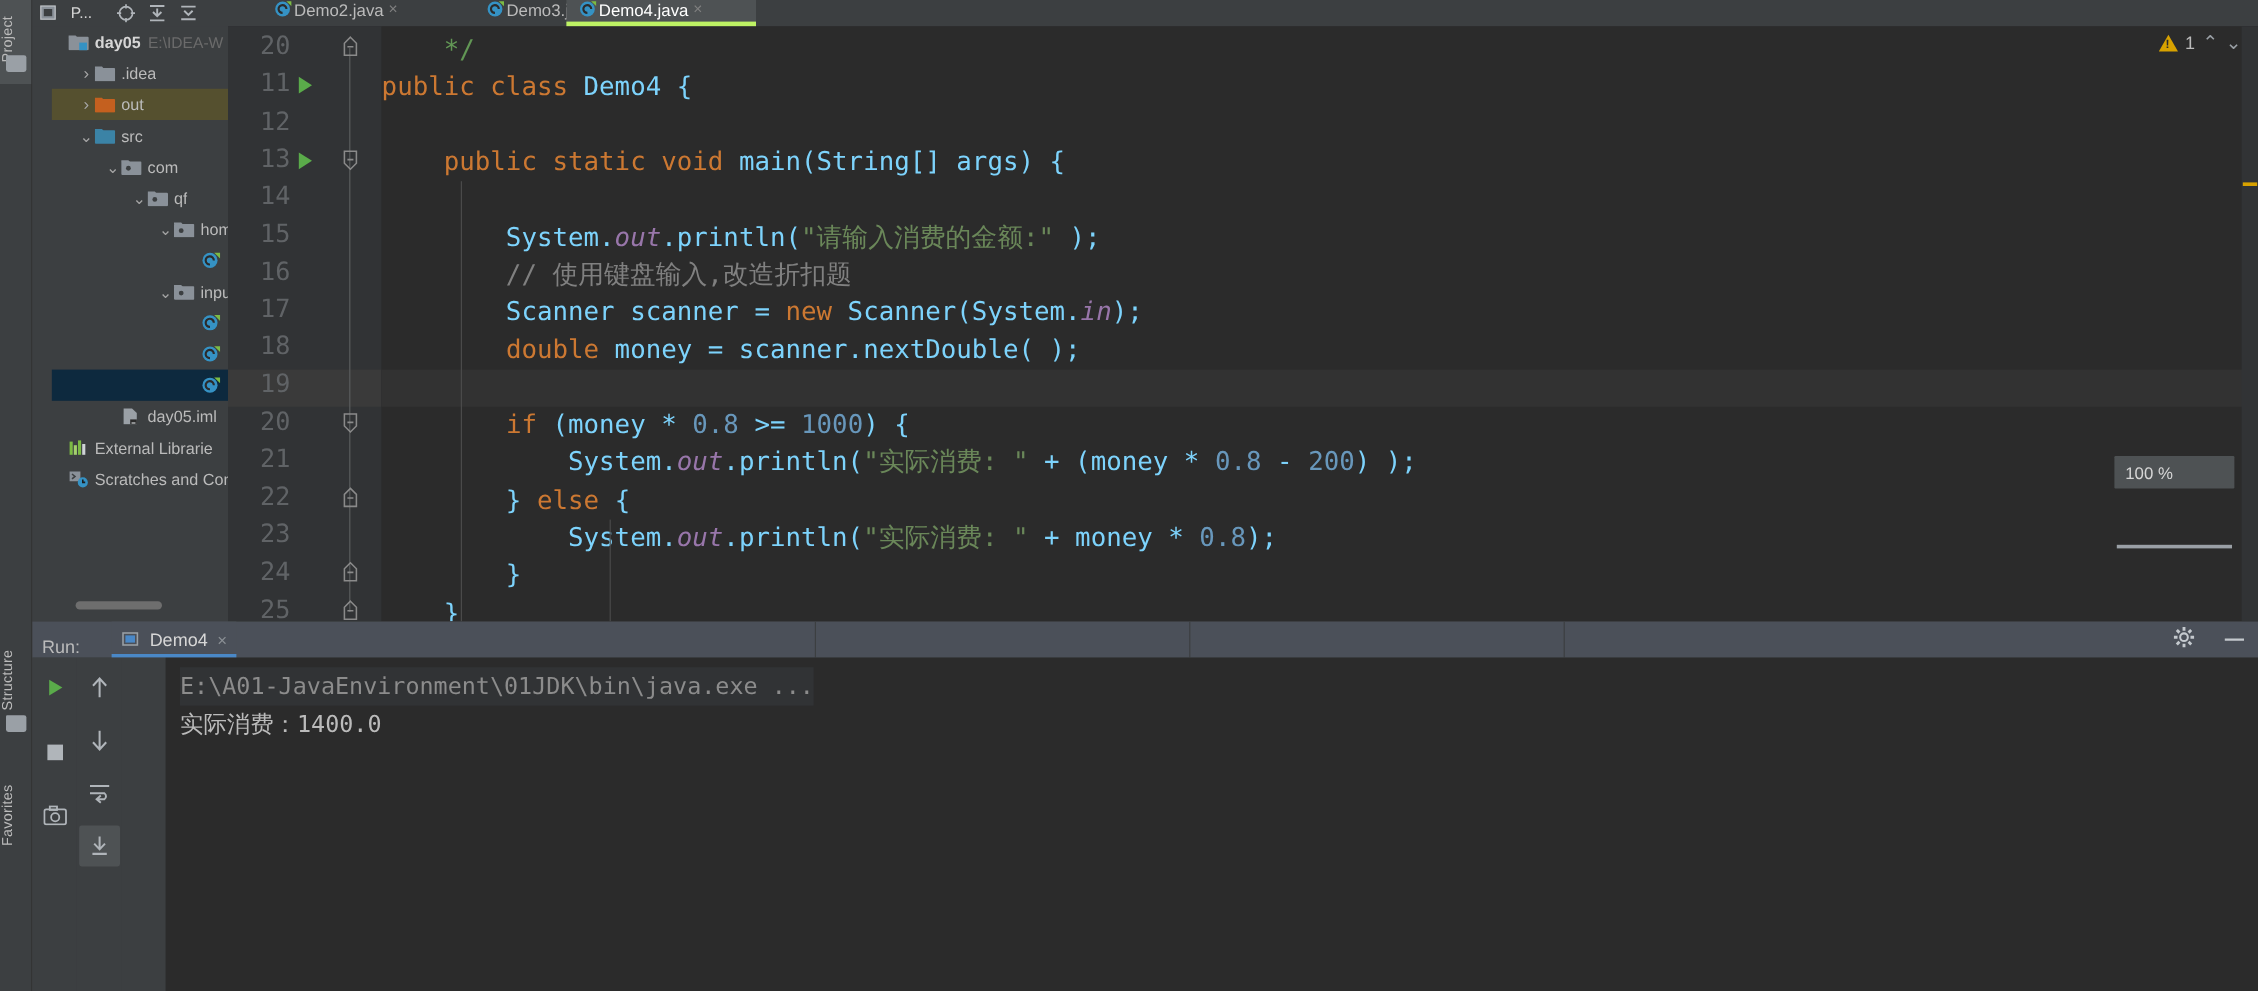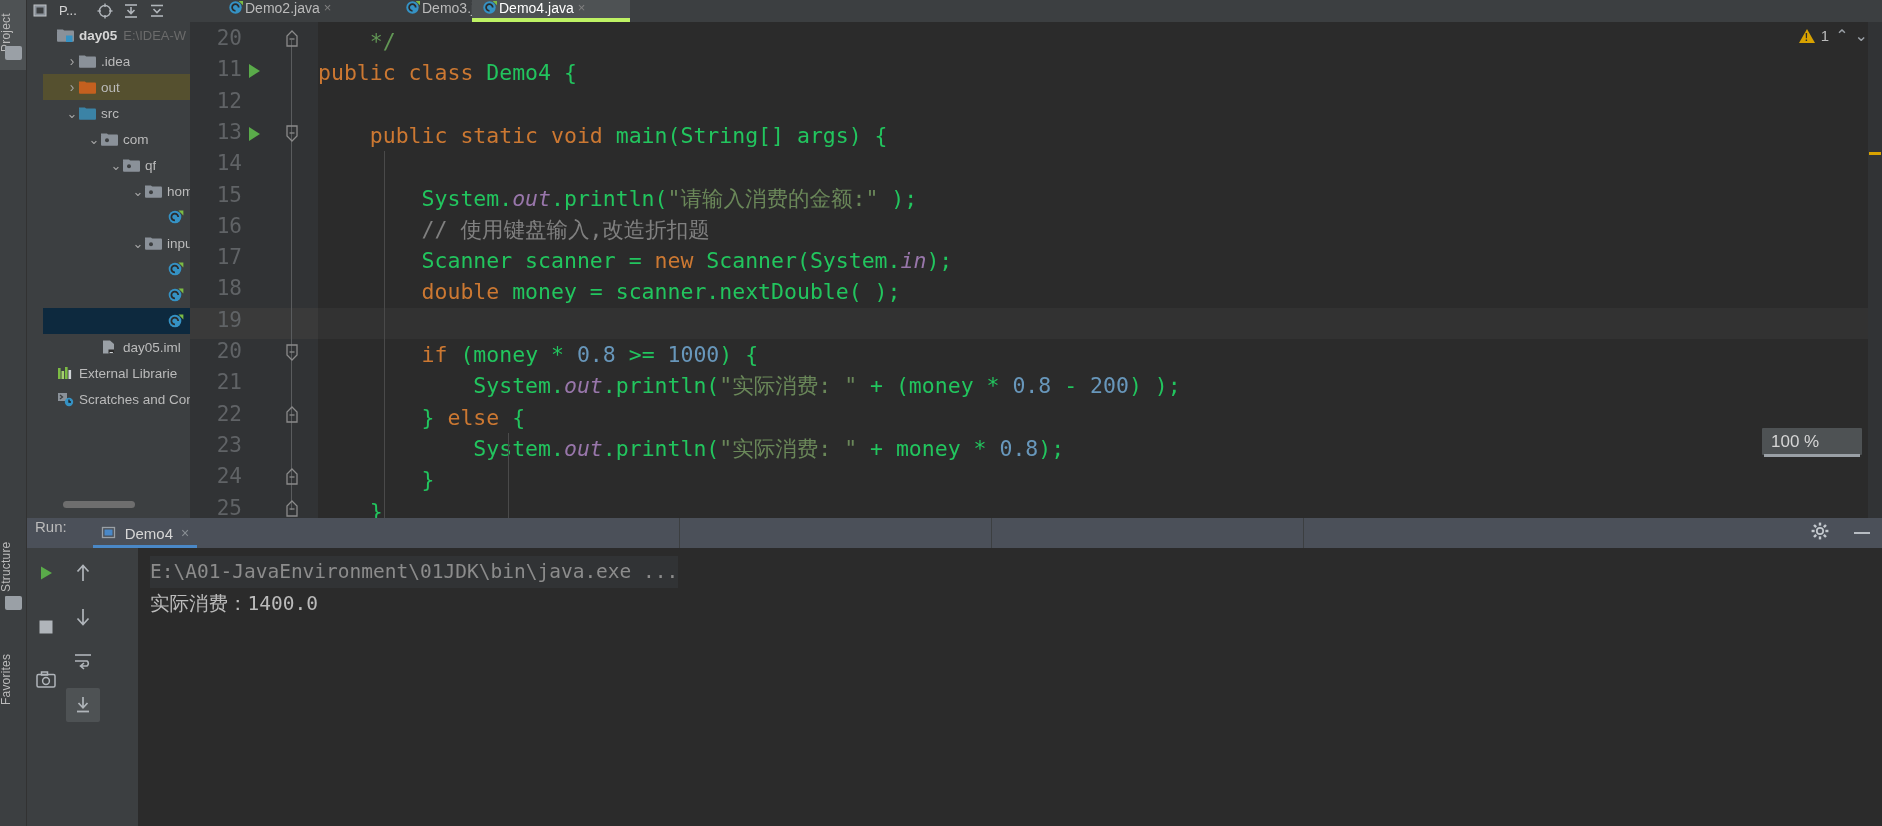--- a/index.html
+++ b/index.html
@@ -110,21 +110,21 @@
     white-space: pre; line-height: 31.3px;
   }
   .codeline { position: absolute; left: 0; height: 31.3px; white-space: pre; }
   .curline {
     position: absolute; left: 0; right: 0; height: 31px; background: #323232;
   }
   .indentguide { position: absolute; width: 1px; background: #4a4a4a; }
 
   
   .kw   { color: #cc7832; }
-  .cls  { color: #22c55e; }
+  .cls  { color: #7dd3fc; }
   .txt  { color: #a9b7c6; }
   .str  { color: #6a8759; }
   .num  { color: #6897bb; }
   .cmt  { color: #808080; }
   .cmtg { color: #629755; }
   .fld  { color: #9876aa; font-style: italic; }
 
   
   .insp {
     position: absolute; right: 14px; top: 26px; display: flex; align-items: center;
@@ -136,35 +136,35 @@
                      font-size: 10px; color: #2b2b2b; font-weight: bold; }
   .chev { color: #9aa0a6; font-size: 16px; cursor: default; }
 
   .markerbar {
     position: absolute; right: 0; top: 22px; width: 14px; bottom: 0; background: #313335;
   }
   .mk { position: absolute; right: 1px; width: 12px; height: 3px; }
 
   .zoom-chip {
     position: absolute; right: 20px; top: 380px; width: 100px; height: 27px;
-    background: #4e5254; color: #d6d6d6; font-size: 17px;
-    display: flex; align-items: center; padding-left: 9px; border-radius: 1px; margin-top: 48px;
+    background: #4e5254; color: #d6d6d6; font-size: 14px;
+    display: flex; align-items: center; padding-left: 9px; border-radius: 1px;
   }
   .thumb-line {
     position: absolute; right: 22px; top: 454px; width: 96px; height: 3px; background: #9aa0a6;
   }
 
   
   .run-panel {
     position: absolute; left: 27px; top: 518px; right: 0; bottom: 0;
     background: #3c3f41;
   }
   .run-header {
     position: absolute; left: 0; top: 0; right: 0; height: 30px;
-    background: #4b5059; display: flex; align-items: flex-start;
+    background: #4b5059; display: flex; align-items: flex-end;
   }
   .run-label { color: #bbbbbb; font-size: 15px; margin-left: 8px; }
   .run-tab {
     position: relative; margin-left: 26px; height: 30px; display: flex;
     align-items: center; gap: 8px; padding: 13px 8px; background: #4b5059;
     color: #d6d6d6; font-size: 15px;
   }
   .run-tab::after {
     content: ""; position: absolute; left: 0; bottom: 0; width: 100%;
     height: 3px; background: #4a88c7;

